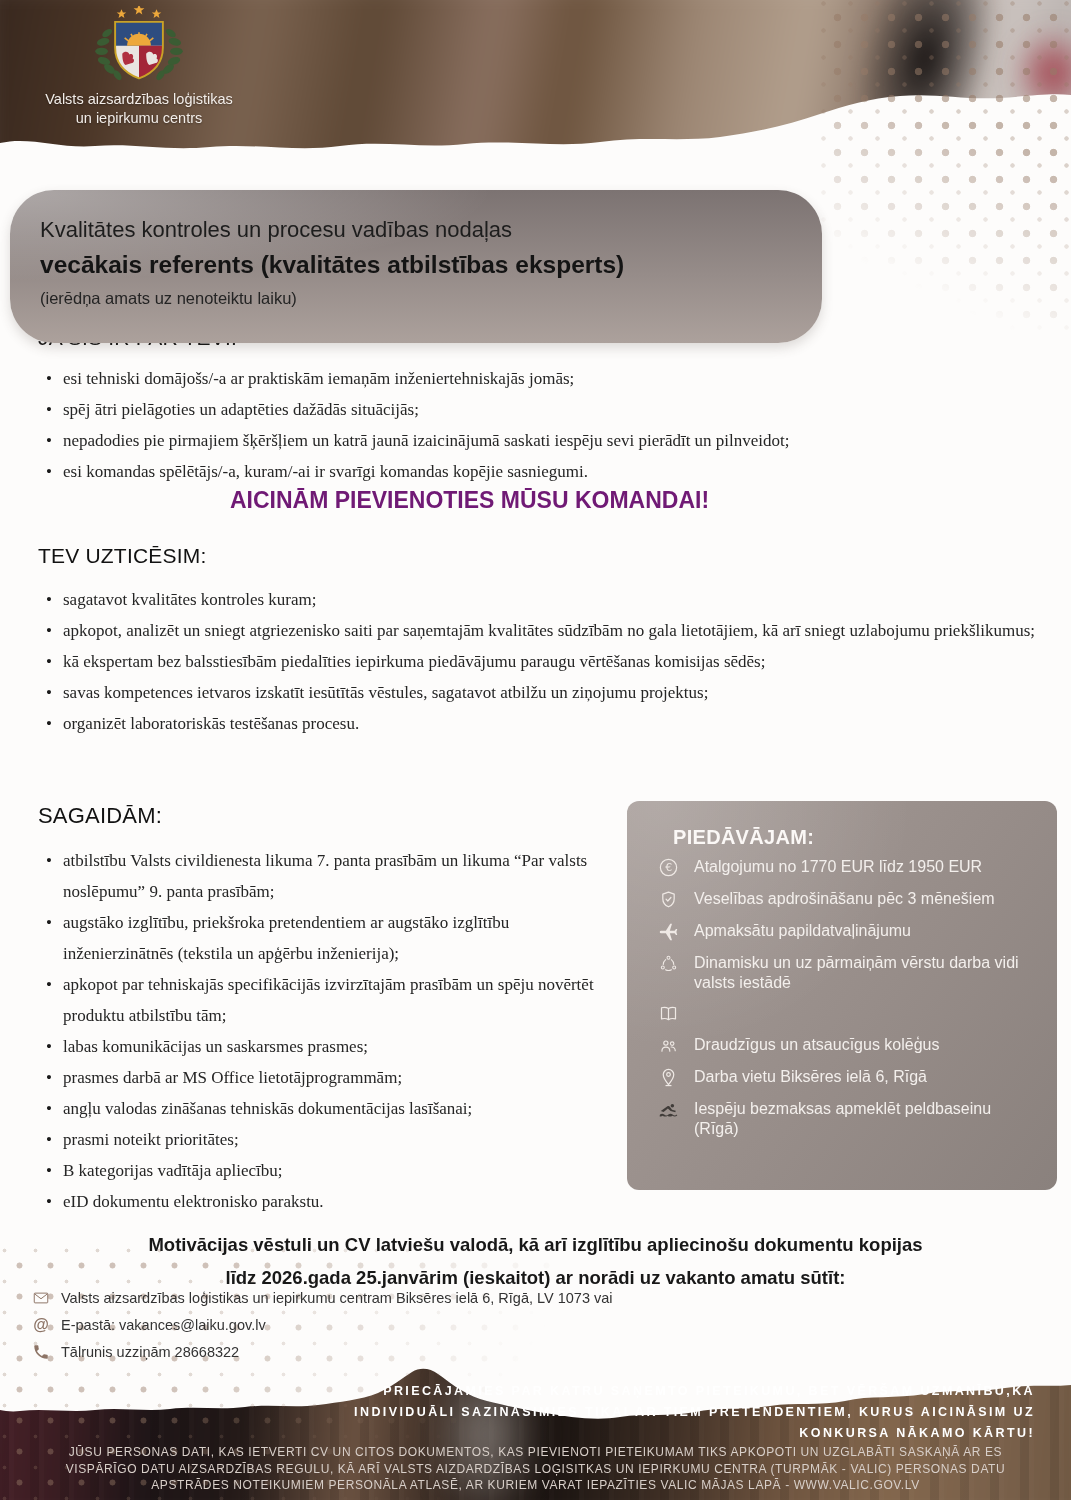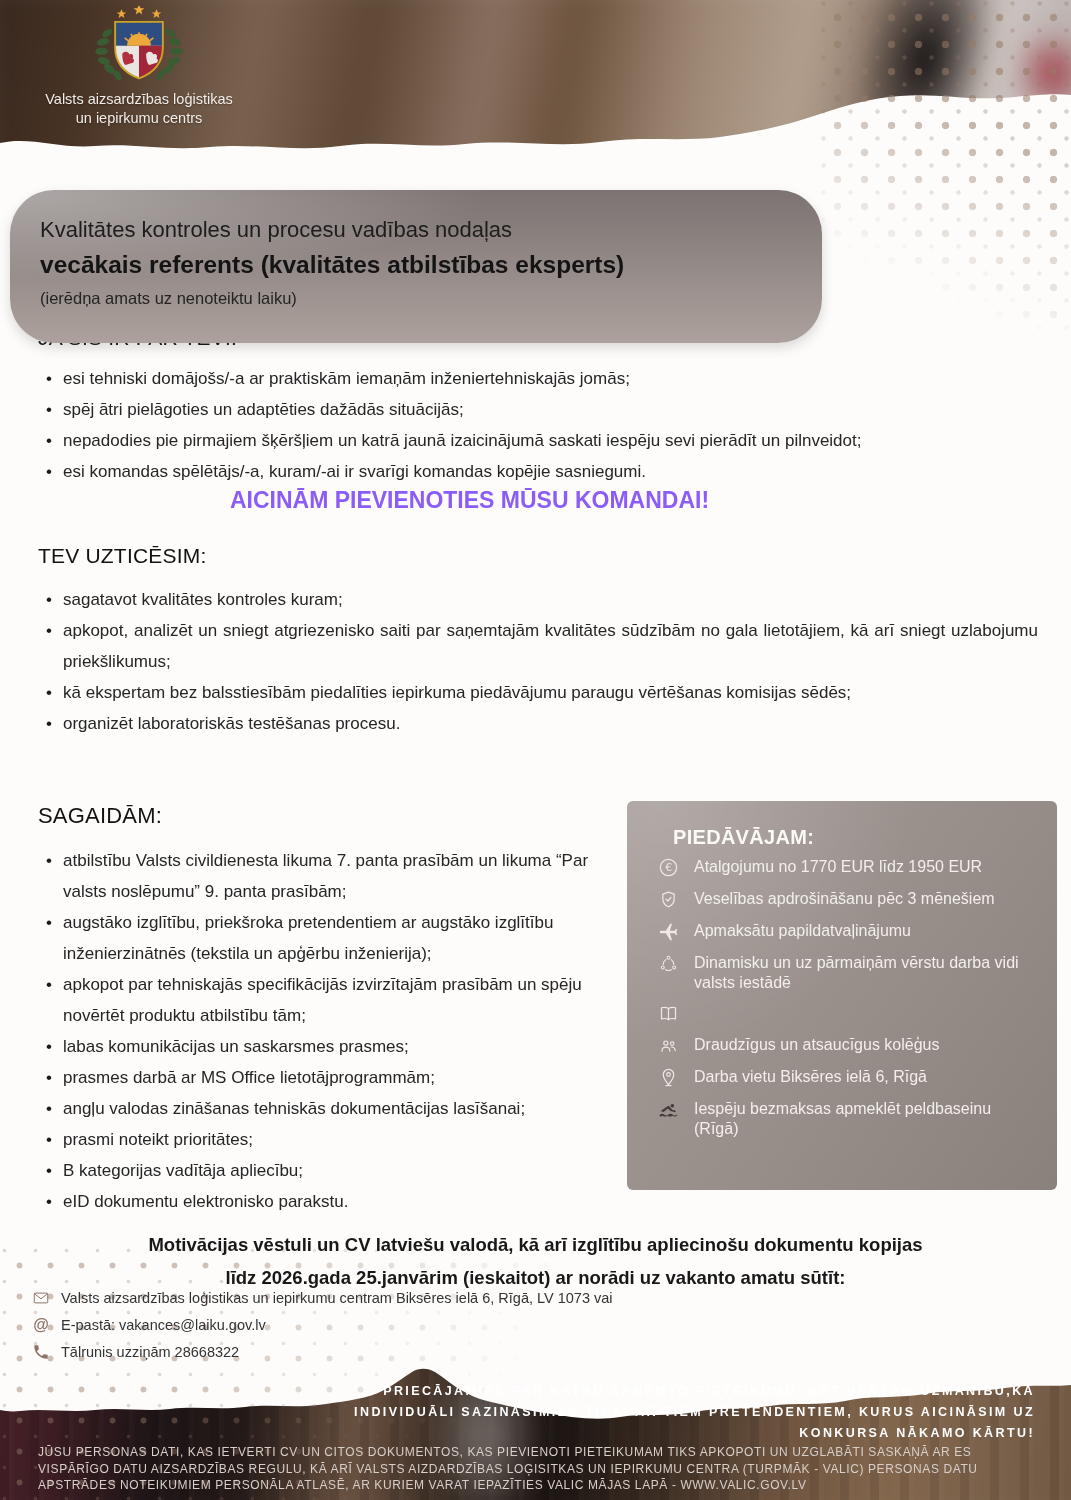--- a/index.html
+++ b/index.html
@@ -55,36 +55,36 @@
     box-shadow:0 5px 12px rgba(70,60,55,.18);margin-top:48px;}
   .title-dept{font-size:22px;color:#1d1d1d;}
   .title-pos{font-size:24.5px;font-weight:bold;color:#141414;margin-top:8px;}
   .title-note{font-size:16.5px;color:#242424;margin-top:10px;}
 
   
   h2.sec{font-size:21px;font-weight:normal;color:#121212;margin:0;letter-spacing:.2px;}
   .sec-about{position:absolute;left:38px;top:326px;width:1000px;z-index:4;}
   .sec-about ul{margin:13px 0 0 0;}
   .invite{position:absolute;left:0;top:487px;width:939px;text-align:center;z-index:4;
-    font-size:23px;font-weight:bold;color:#8b5cf6;}
+    font-size:23px;font-weight:bold;color:#701a75;}
   .sec-duties{position:absolute;left:38px;top:544px;width:1000px;z-index:4;}
   .sec-duties ul{margin:16px 0 0 0;text-align:justify;}
   .sec-duties li{line-height:29px;}
   .sec-expect{position:absolute;left:38px;top:803px;width:562px;z-index:4;}
   .sec-expect h2{font-size:22px;}
   .sec-expect ul{margin:16px 0 0 0;}
   .sec-expect li{line-height:29px;}
 
-  ul.blist{list-style:none;padding:0;}
+  ul.blist{list-style:none;padding:0;font-family:Liberation Serif, serif;}
   ul.blist li{position:relative;padding-left:25px;font-size:17px;line-height:31px;color:#252525;}
   ul.blist li::before{content:"•";position:absolute;left:8px;color:#1a1a1a;}
 
   
   .offer-box{position:absolute;left:627px;top:801px;width:430px;height:389px;z-index:4;
-    border-radius:6px;box-sizing:border-box;padding:25px 20px 0 26px;color:#f2eeeb;
+    border-radius:12px;box-sizing:border-box;padding:25px 20px 0 26px;color:#f2eeeb;
     background:radial-gradient(ellipse at 8% 0%,rgba(255,255,255,.16),rgba(255,255,255,0) 45%),
                linear-gradient(125deg,#a59b97 0%,#978d89 55%,#8a817d 100%);}
   .offer-box h2{font-size:20px;font-weight:bold;color:#fbf8f6;margin:0 0 8px 20px;letter-spacing:.3px;}
   .offer-row{display:flex;margin-bottom:11px;}
   .offer-icon{flex:0 0 30px;width:30px;display:flex;justify-content:center;align-items:flex-start;
     padding-top:0;color:#efe9e5;}
   .offer-icon svg{width:21px;height:21px;}
   .offer-text{margin-left:11px;font-size:16px;line-height:19.5px;color:#f3efec;}
 
   
@@ -93,21 +93,21 @@
   .contacts{position:absolute;left:30px;top:1284px;z-index:4;}
   .contact-row{display:flex;align-items:center;height:27px;}
   .contact-icon{width:22px;display:flex;justify-content:center;align-items:center;color:#8d7466;}
   .contact-icon svg{width:18px;height:18px;}
   .at-glyph{font-size:16px;color:#8d7466;font-weight:bold;}
   .contact-text{margin-left:9px;font-size:14.5px;color:#333;}
 
   
   .footer-notice{position:absolute;right:36px;top:1381px;width:690px;z-index:4;text-align:right;
     color:#ffffff;font-size:12.5px;font-weight:bold;letter-spacing:2.4px;line-height:21px;}
-  .footer-gdpr{position:absolute;left:38px;top:1444px;width:995px;z-index:4;
+  .footer-gdpr{position:absolute;left:38px;top:1444px;width:995px;z-index:4;text-align:center;
     color:#d8cfc9;font-size:12px;letter-spacing:.6px;line-height:16.5px;}
 </style>
 </head>
 <body>
 
 <div class="page">
 
   <div class="photo-top">
     <div class="grad"></div>
     <div class="streak"></div>
@@ -187,20 +187,21 @@
   </div>
 
   <div class="invite">AICINĀM PIEVIENOTIES MŪSU KOMANDAI!</div>
 
   <div class="sec-duties">
     <h2 class="sec">TEV UZTICĒSIM:</h2>
     <ul class="blist">
       <li>sagatavot kvalitātes kontroles kuram;</li>
       <li>apkopot, analizēt un sniegt atgriezenisko saiti par saņemtajām kvalitātes sūdzībām no gala lietotājiem, kā arī sniegt uzlabojumu priekšlikumus;</li>
       <li>kā ekspertam bez balsstiesībām piedalīties iepirkuma piedāvājumu paraugu vērtēšanas komisijas sēdēs;</li>
+      <li>savas kompetences ietvaros izskatīt iesūtītās vēstules, sagatavot atbilžu un ziņojumu projektus;</li>
       <li>organizēt laboratoriskās testēšanas procesu.</li>
     </ul>
   </div>
 
   <div class="sec-expect">
     <h2 class="sec">SAGAIDĀM:</h2>
     <ul class="blist">
       <li>atbilstību Valsts civildienesta likuma 7. panta prasībām un likuma “Par valsts noslēpumu” 9. panta prasībām;</li>
       <li>augstāko izglītību, priekšroka pretendentiem ar augstāko izglītību inženierzinātnēs (tekstila un apģērbu inženierija);</li>
       <li>apkopot par tehniskajās specifikācijās izvirzītajām prasībām un spēju novērtēt produktu atbilstību tām;</li>

